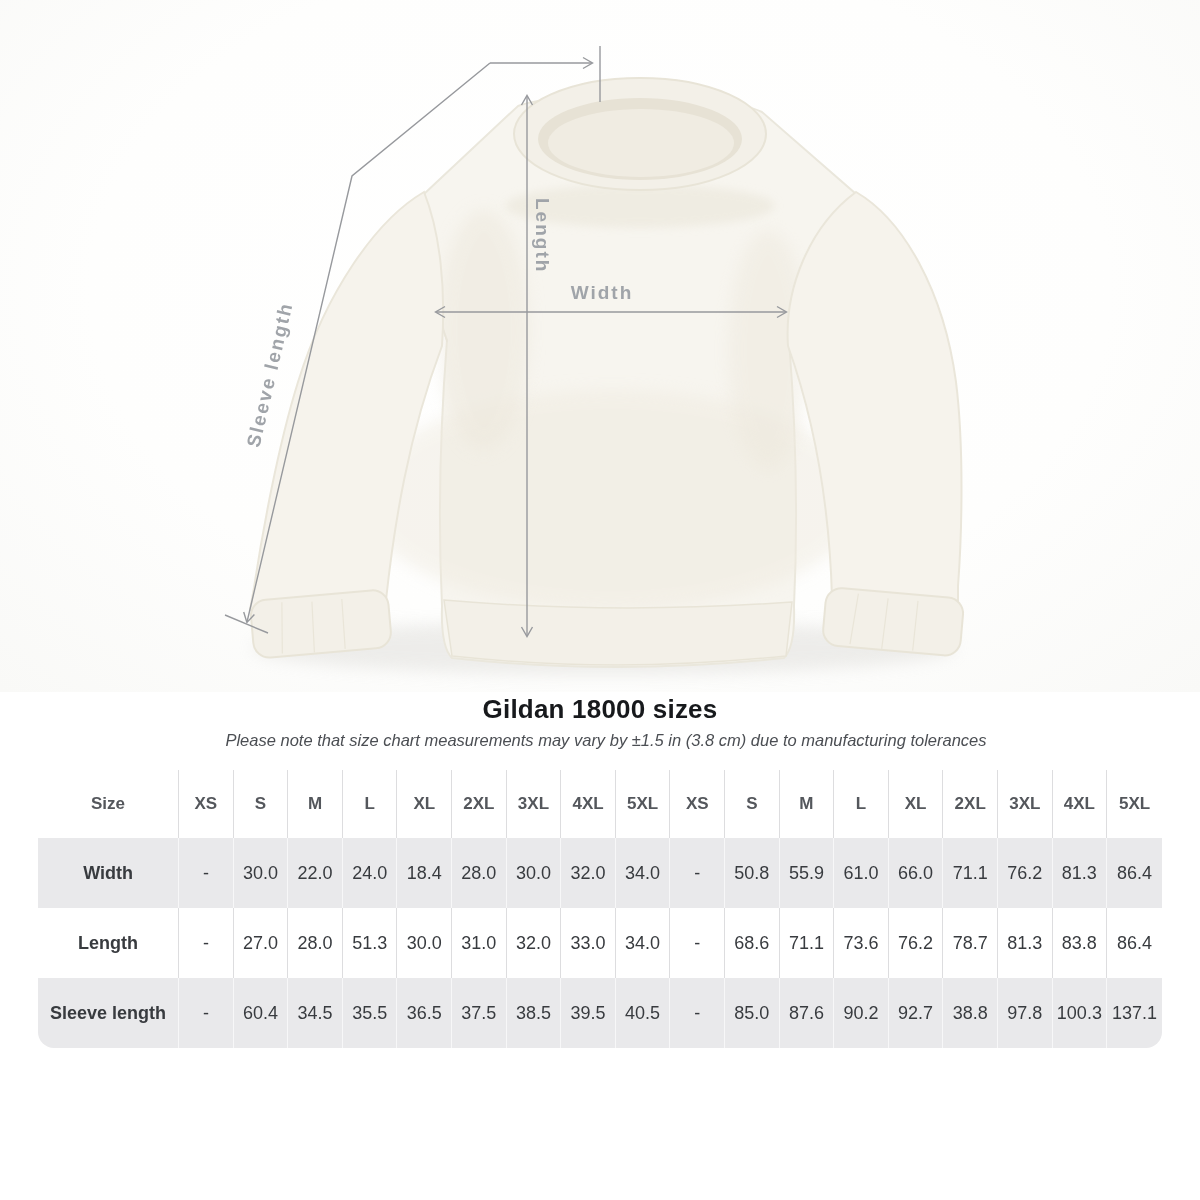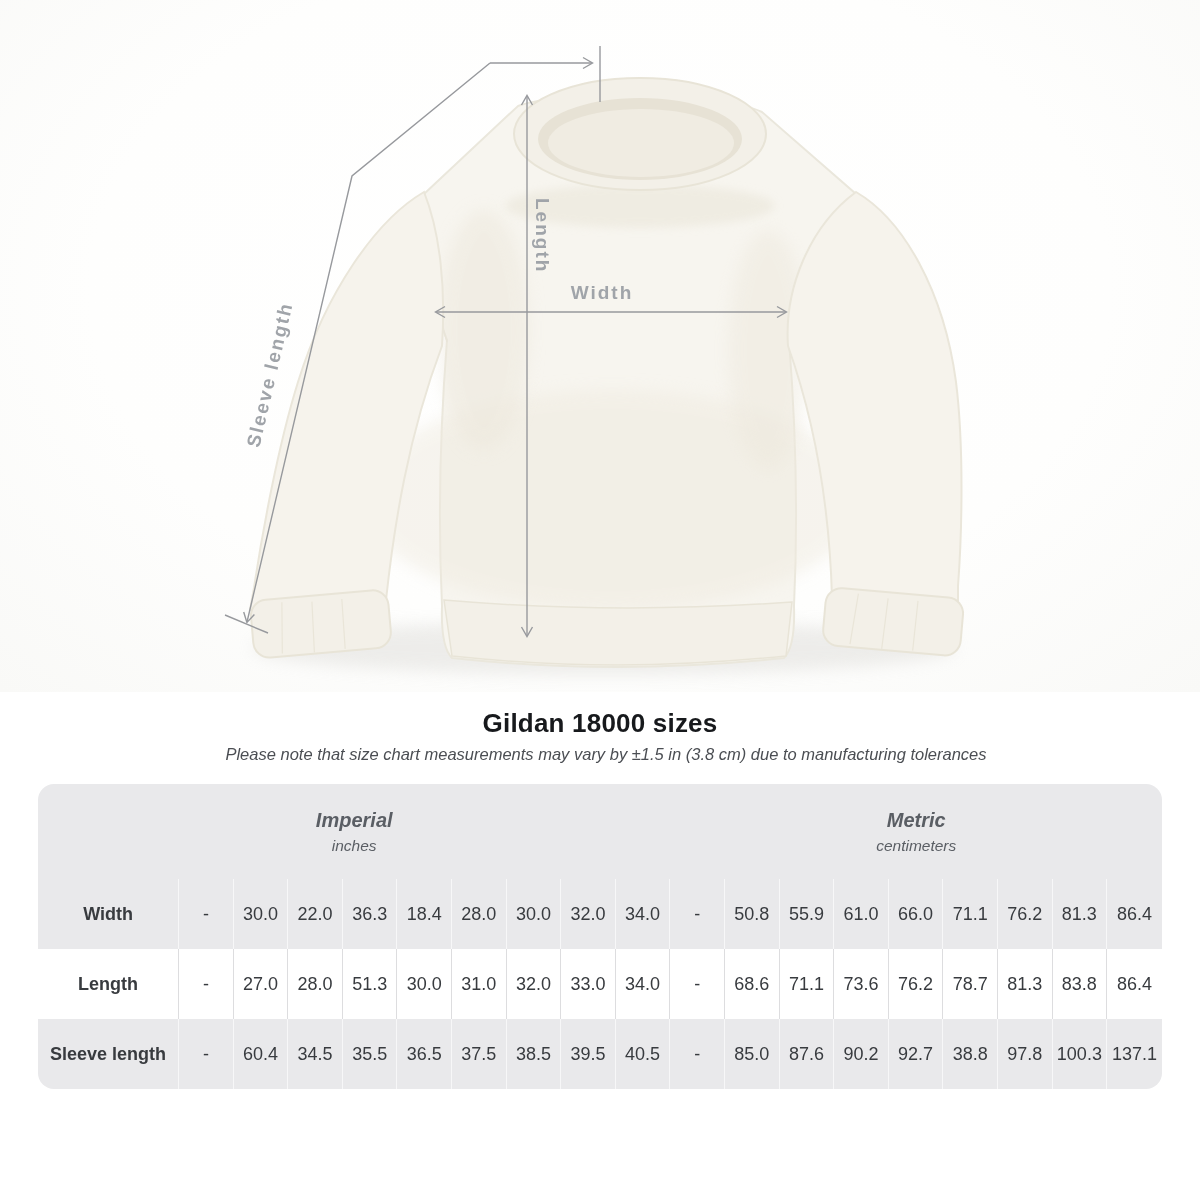--- a/index.html
+++ b/index.html
@@ -12,21 +12,21 @@
   }
   
   .photo-section{
     position:relative;
     width:1200px;height:692px;
     background:radial-gradient(ellipse at 50% 42%, #ffffff 0%, #fefefd 60%, #f9f9f7 100%);
   }
   .photo-section svg{position:absolute;left:0;top:0;}
   
   .page-title{
-    margin:16px 0 6px 0;
+    margin:2px 0 6px 0;
     text-align:center;
     font-size:26px;
     font-weight:700;
     color:#17191c;
     letter-spacing:.2px;
   }
   .page-note{
     margin:0 0 20px 12px;
     text-align:center;
     font-style:italic;
@@ -171,38 +171,49 @@
 <h1 class="page-title">Gildan 18000 sizes</h1>
 <p class="page-note">Please note that size chart measurements may vary by ±1.5 in (3.8 cm) due to manufacturing tolerances</p>
 
 <div class="table-card">
   <table class="size-table">
     <colgroup>
       <col style="width:12.55%">
       <col span="18" style="width:4.858%">
     </colgroup>
     <tbody>
-      <tr class="group-row">
-        <td colspan="10">
-          <div class="g-title">Imperial</div>
-          <div class="g-sub">inches</div>
-        </td>
-        <td colspan="9">
-          <div class="g-title">Metric</div>
-          <div class="g-sub">centimeters</div>
-        </td>
-      </tr>
-
+
+      <tr class="header-row">
+        <th class="rowlab">Size</th>
+        <th>XS</th>
+        <th>S</th>
+        <th>M</th>
+        <th>L</th>
+        <th>XL</th>
+        <th>2XL</th>
+        <th>3XL</th>
+        <th>4XL</th>
+        <th>5XL</th>
+        <th>XS</th>
+        <th>S</th>
+        <th>M</th>
+        <th>L</th>
+        <th>XL</th>
+        <th>2XL</th>
+        <th>3XL</th>
+        <th>4XL</th>
+        <th>5XL</th>
+      </tr>
 
       <tr class="data-row row-gray">
         <td class="rowlab">Width</td>
         <td>-</td>
         <td>30.0</td>
         <td>22.0</td>
-        <td>36.3</td>
+        <td>24.0</td>
         <td>18.4</td>
         <td>28.0</td>
         <td>30.0</td>
         <td>32.0</td>
         <td>34.0</td>
         <td>-</td>
         <td>50.8</td>
         <td>55.9</td>
         <td>61.0</td>
         <td>66.0</td>

